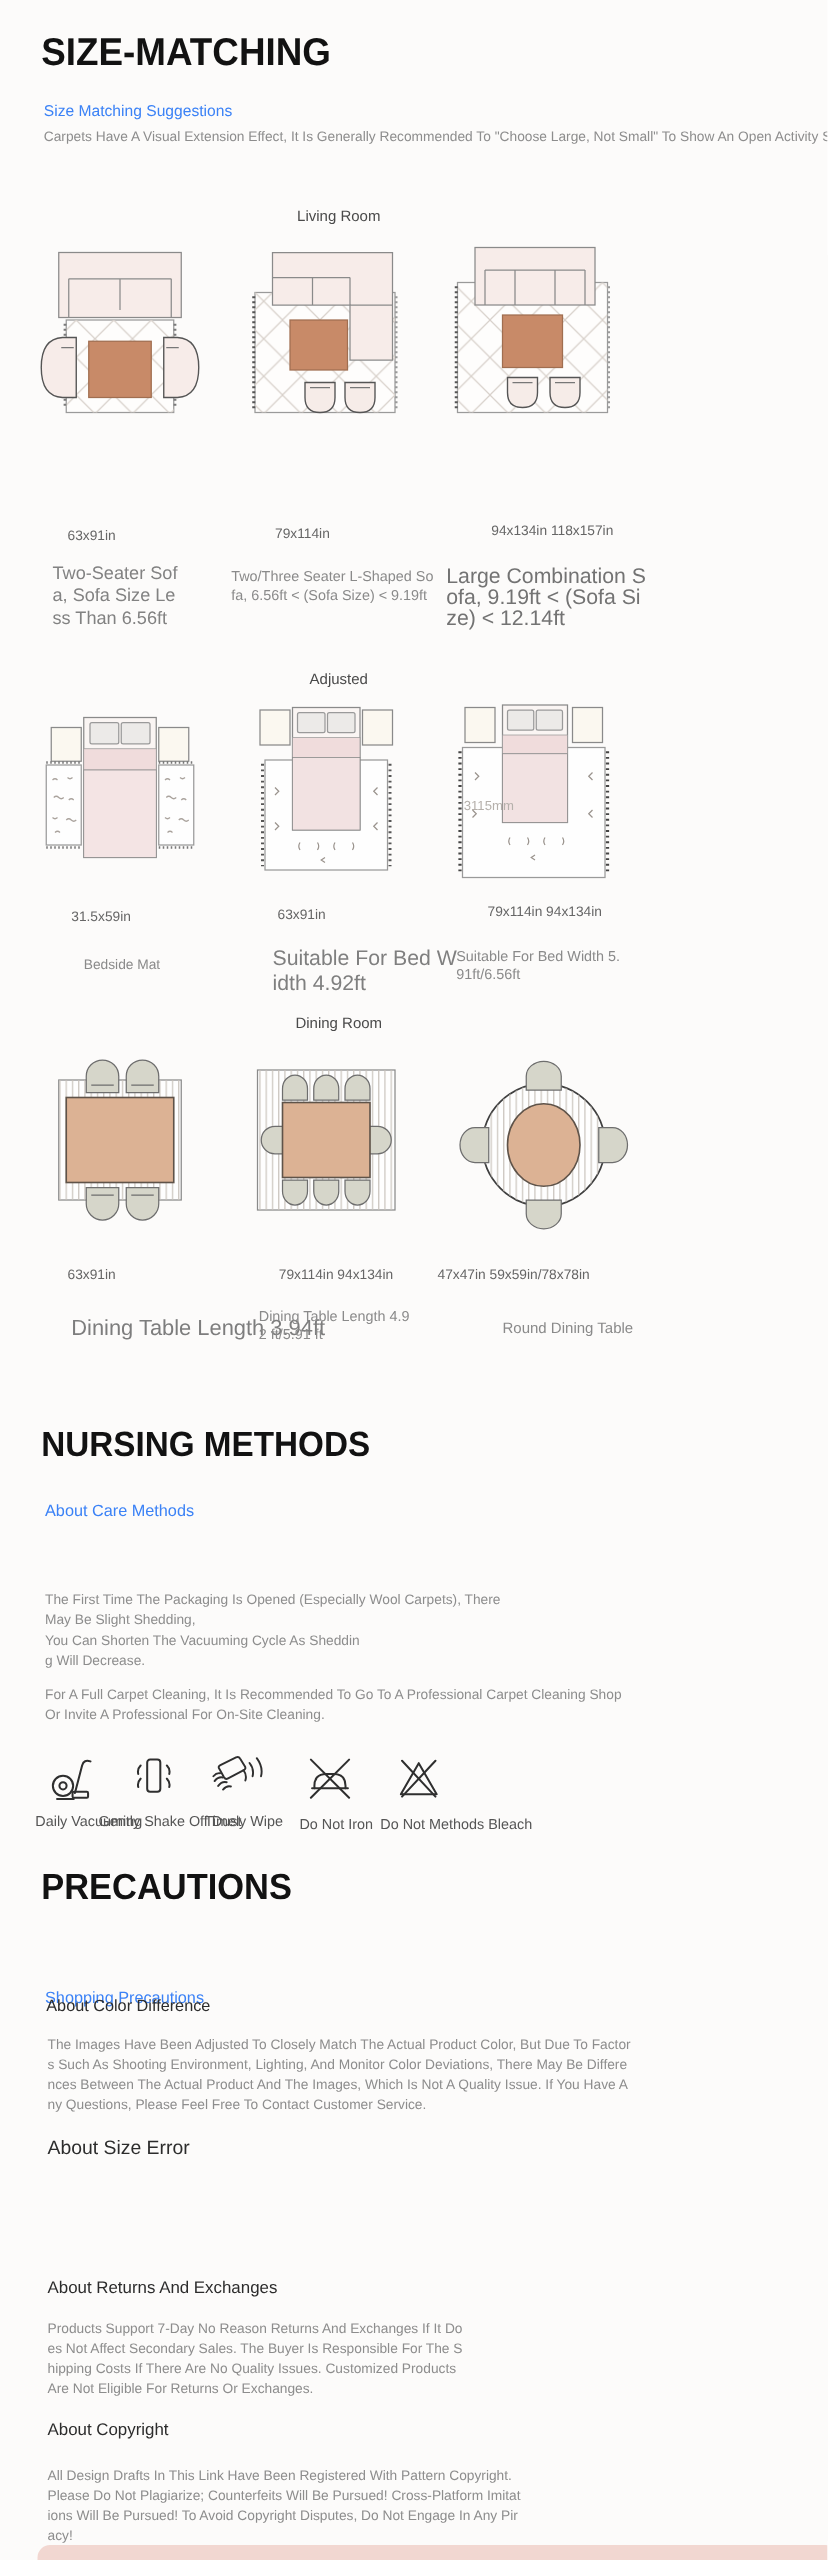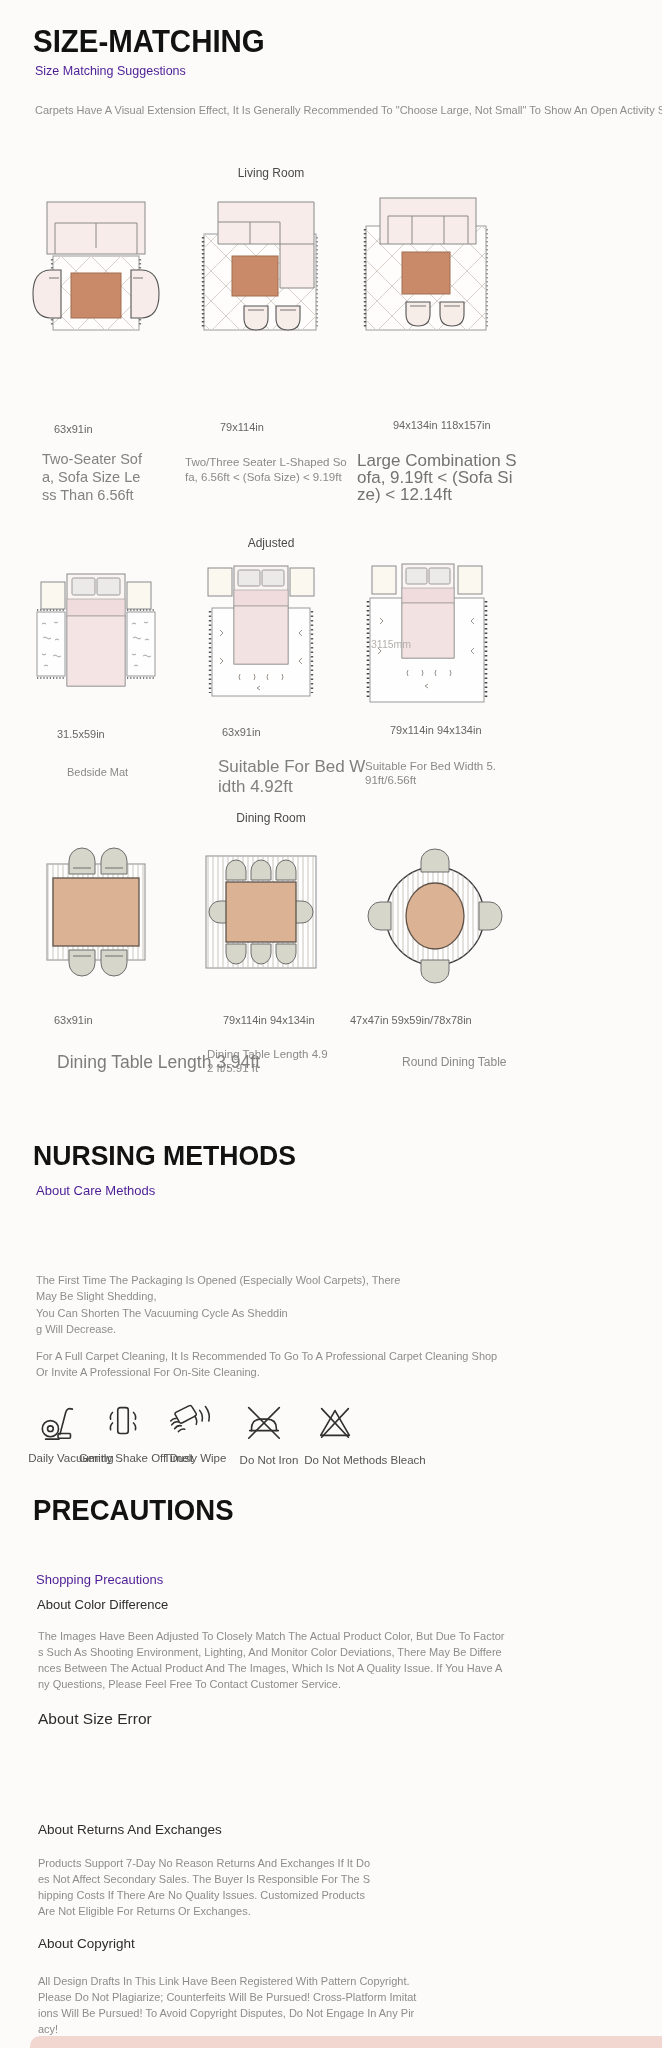--- a/index.html
+++ b/index.html
@@ -1,20 +1,20 @@
 <!DOCTYPE html>
 <html><head>
 <meta charset="utf-8">
 <style>
   html,body{margin:0;padding:0;background:#ffffff;}
   .page{position:relative;width:662px;height:2048px;overflow:hidden;background:#fcfbfa;
         font-family:"Liberation Sans","DejaVu Sans",sans-serif;color:#222;}
   .abs{position:absolute;}
   .h1{font-weight:700;color:#121212;letter-spacing:0px;transform:scaleX(.95);transform-origin:left;white-space:nowrap;}
-  .sub{color:#4c1d95;font-size:12.5px;white-space:nowrap;}
+  .sub{color:#3b82f6;font-size:12.5px;white-space:nowrap;margin-top:18px;}
   .body-p{color:#8d8d8d;font-size:11px;line-height:16px;word-break:break-all;}
   .room-label{font-size:12px;color:#4a4a4a;text-align:center;width:200px;}
   .size-label{font-size:11px;color:#666;white-space:nowrap;}
   .desc{color:#8a8a8a;word-break:break-all;}
   .about-h{color:#2c2c2c;white-space:nowrap;}
   .icon-label{font-size:11.5px;color:#555;white-space:nowrap;transform:translateX(-50%);}
   svg{display:block;}
   svg text{font-family:"Liberation Sans","DejaVu Sans",sans-serif;}
   .pink-band{background:#f2d7d1;border-radius:10px 10px 0 0;}
 </style>

